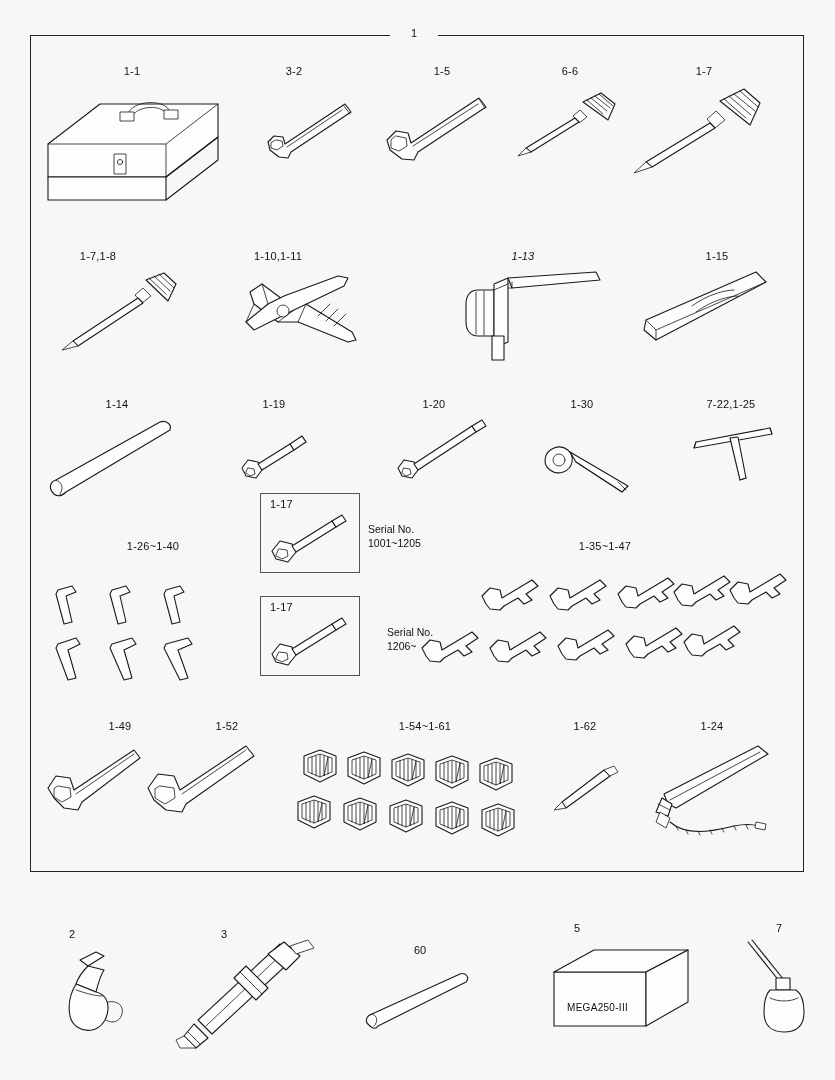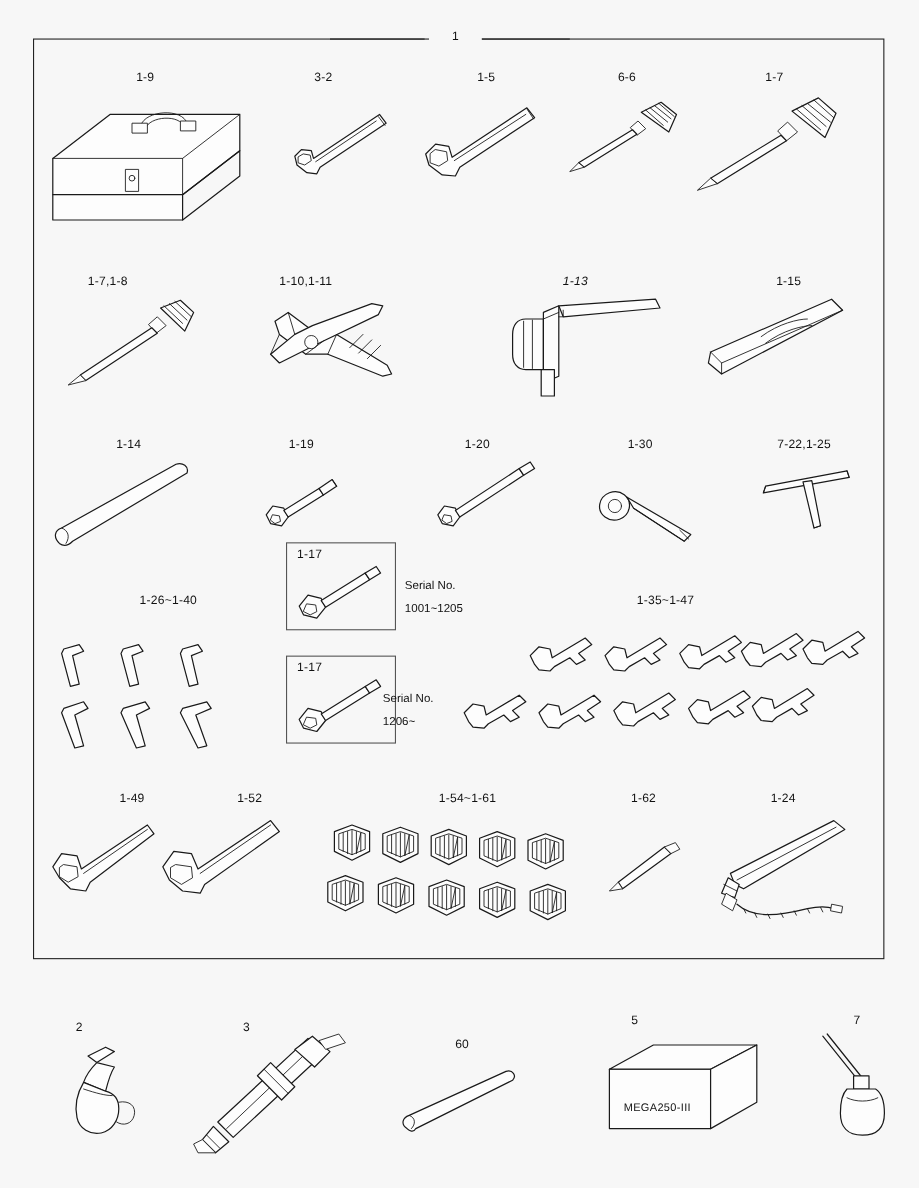--- a/index.html
+++ b/index.html
@@ -32,38 +32,38 @@
   .art{position:absolute;}
   svg{display:block;overflow:visible;}
   .ln{fill:none;stroke:#1a1a1a;stroke-width:1.1;stroke-linejoin:round;stroke-linecap:round;}
   .ln2{fill:none;stroke:#1a1a1a;stroke-width:0.8;stroke-linejoin:round;stroke-linecap:round;}
   .fillw{fill:#fdfdfd;stroke:#1a1a1a;stroke-width:1.1;stroke-linejoin:round;}
   .fillw2{fill:#fdfdfd;stroke:#1a1a1a;stroke-width:0.8;stroke-linejoin:round;}
 
   .serial-box{
     position:absolute;border:1px solid #555;background:#f7f7f7;
   }
-  .serial-text{position:absolute;font-size:10.5px;line-height:21px;white-space:pre;}
+  .serial-text{position:absolute;font-size:10.5px;line-height:14px;white-space:pre;}
 
   .bottom-cap{position:absolute;text-align:center;font-size:11px;white-space:nowrap;}
   .megatext{
     position:absolute;font-size:10px;letter-spacing:0.3px;
   }
 </style>
 </head>
 <body>
 
 <div class="sheet">
 
   <div class="main-box"></div>
   <div class="tick-left"></div>
   <div class="tick-right"></div>
   <div class="box-label">1</div>
 
-  <div class="cap" style="left:110px;top:65px;width:44px;">1-9</div>
+  <div class="cap" style="left:110px;top:65px;width:44px;">1-1</div>
   <div class="art" style="left:40px;top:82px;">
     <svg width="190" height="130" viewBox="0 0 190 130">
       <path class="fillw" d="M8 95 L8 62 L60 22 L178 22 L178 55 L126 95 Z"></path>
       <path class="fillw" d="M8 95 L126 95 L126 118 L8 118 Z"></path>
       <path class="ln" d="M126 95 L178 55 L178 78 L126 118"></path>
       <path class="ln2" d="M8 62 L126 62 L126 95"></path>
       <path class="ln2" d="M126 62 L178 22"></path>
       <path class="ln2" d="M88 32 C92 18, 126 16, 130 30"></path>
       <path class="ln2" d="M92 35 C96 23, 124 22, 127 33"></path>
       <rect class="fillw2" x="80" y="30" width="14" height="9"></rect>
@@ -229,21 +229,21 @@
   <div class="serial-box" style="left:260px;top:596px;width:98px;height:78px;"></div>
   <div class="cap" style="left:270px;top:601px;width:40px;text-align:left;">1-17</div>
   <div class="art" style="left:266px;top:616px;">
     <svg width="88" height="54" viewBox="0 0 88 54">
       <path class="fillw" d="M10 46 L6 38 L14 28 L26 31 L30 39 L22 49 Z"></path>
       <path class="ln2" d="M13 36 L21 37 L22 43 L16 46 L10 43 Z"></path>
       <path class="fillw" d="M26 33 L30 39 L70 14 L66 8 Z"></path>
       <path class="fillw" d="M66 8 L70 14 L80 8 L76 2 Z"></path>
     </svg>
   </div>
-  <div class="serial-text" style="left:348px;top:625px;"><span>Serial No.</span>
+  <div class="serial-text" style="left:387px;top:625px;"><span>Serial No.</span>
 <span>1206~</span></div>
 
   <div class="cap" style="left:108px;top:540px;width:90px;">1-26~1-40</div>
   <div class="art" style="left:50px;top:578px;">
     <svg width="180" height="110" viewBox="0 0 180 110">
       <g class="fillw">
         <path d="M8 12 L22 8 L26 14 L16 18 L22 44 L14 46 L6 16 Z"></path>
         <path d="M62 12 L76 8 L80 14 L70 18 L76 44 L68 46 L60 16 Z"></path>
         <path d="M116 12 L130 8 L134 14 L124 18 L130 44 L122 46 L114 16 Z"></path>
         <path d="M8 66 L26 60 L30 66 L18 72 L26 100 L18 102 L6 70 Z"></path>

